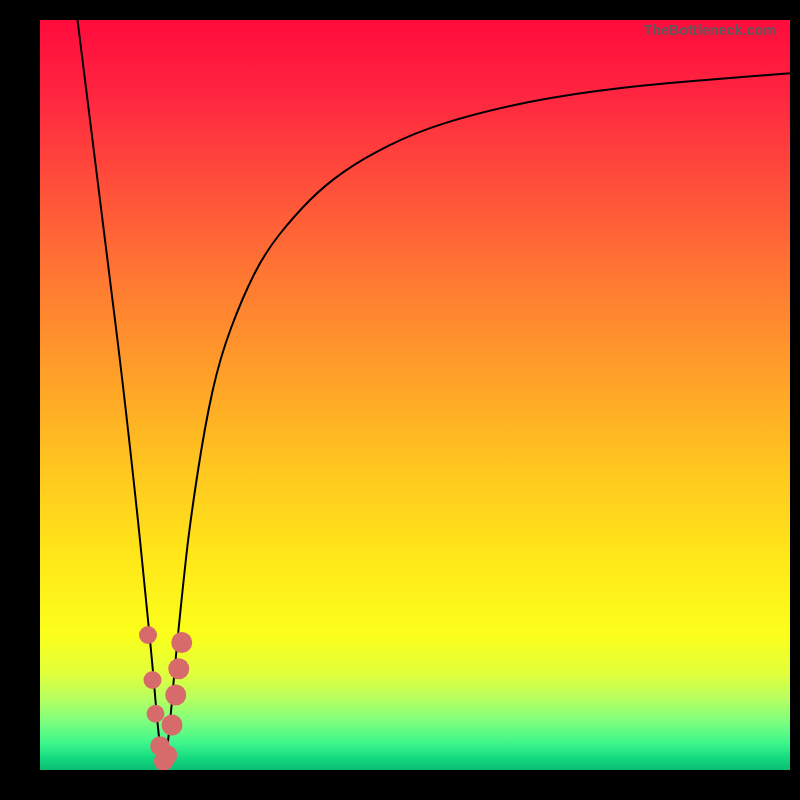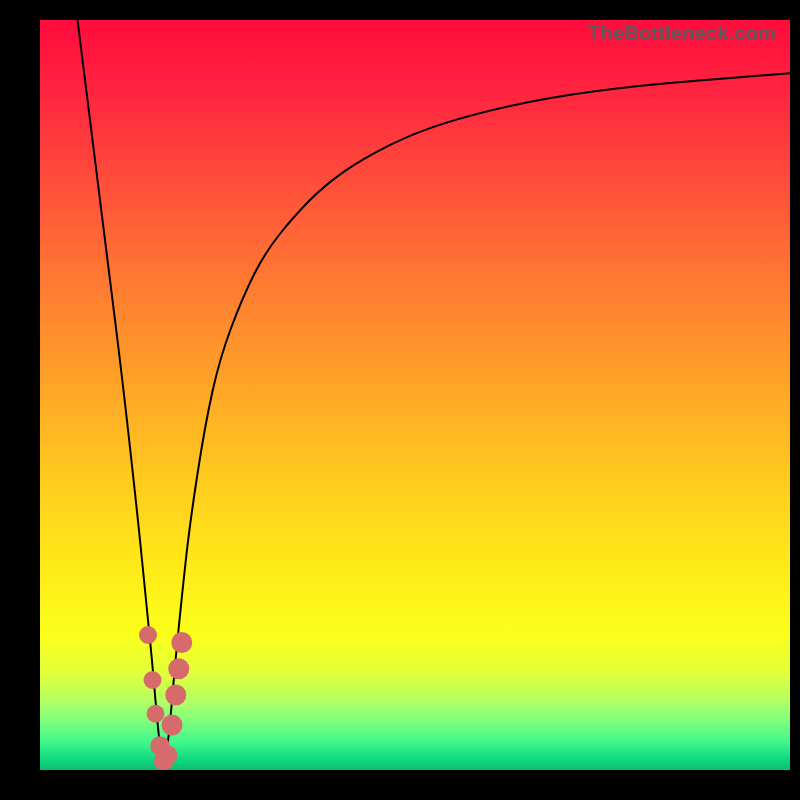--- a/index.html
+++ b/index.html
@@ -27,21 +27,21 @@
   }
   .bg-gradient {
     position: absolute;
     inset: 0;
   }
   .watermark {
     position: absolute;
     top: 2px;
     right: 14px;
     color: #5b5b5b;
-    font-size: 20px;
+    font-size: 14px;
     font-weight: 600;
     letter-spacing: 0.2px;
     user-select: none;
   }
   svg.curve {
     position: absolute;
     inset: 0;
     width: 100%;
     height: 100%;
     overflow: visible;

